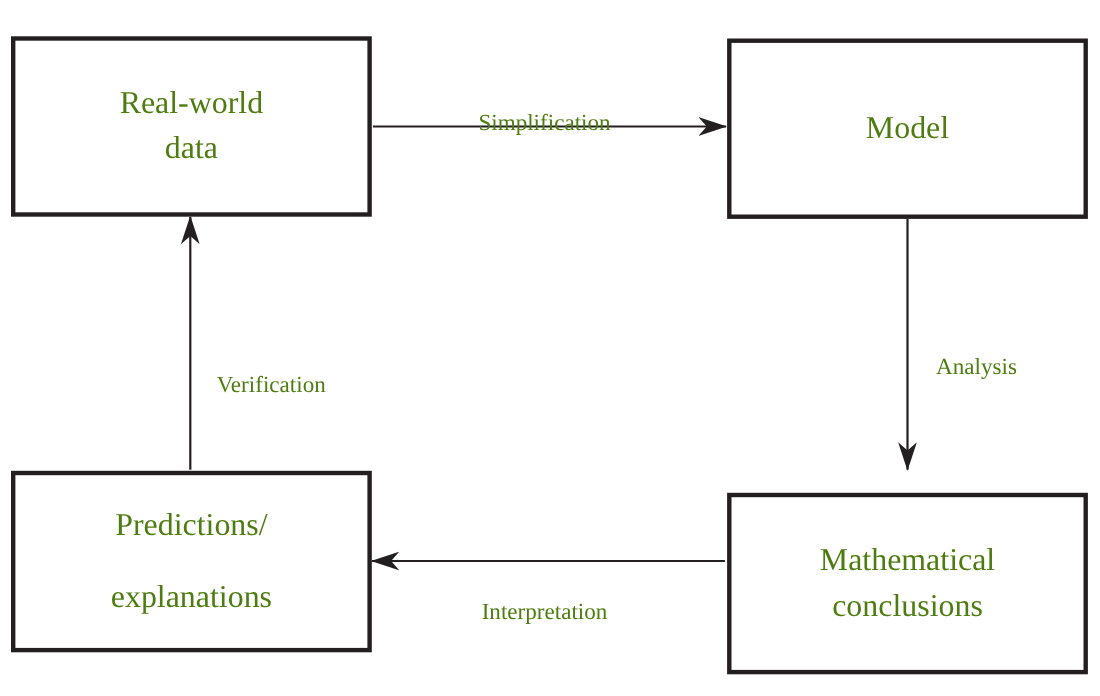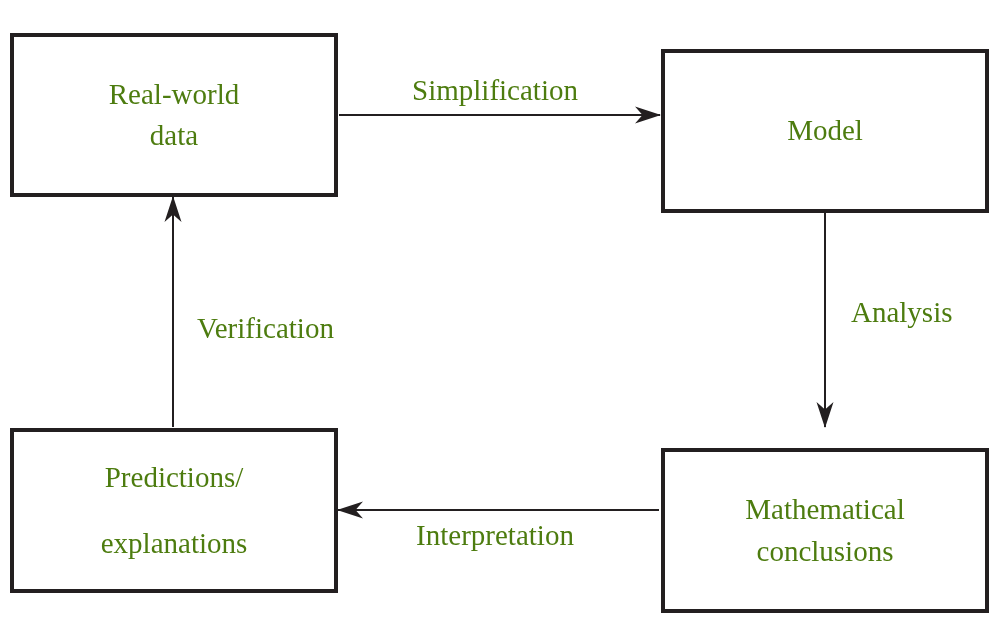--- a/index.html
+++ b/index.html
@@ -30,27 +30,28 @@
     background: #ffffff;
     display: flex;
     flex-direction: column;
     align-items: center;
     justify-content: center;
     text-align: center;
     font-size: 29px;
     line-height: 1.42;
   }
   .box-rwd   { left: 10px;  top: 33px;  width: 328px; height: 164px; }
-  .box-model { left: 661px; top: 49px;  width: 328px; height: 164px; }
+  .box-model { left: 661px; top: 35px;  width: 328px; height: 164px; }
   .box-pred  { left: 10px;  top: 428px; width: 328px; height: 165px; gap: 24px; }
   .box-math  { left: 661px; top: 428px; width: 328px; height: 165px; margin-top: 20px; }
   .arrow-label {
     position: absolute;
-    font-size: 29px;
+    font-size: 21px;
     white-space: nowrap;
+    margin-top: 25px;
   }
   .lbl-simplification { left: 345px; top: 74px;  width: 300px; text-align: center; }
   .lbl-verification   { left: 197px; top: 312px; }
   .lbl-analysis       { left: 851px; top: 296px; }
   .lbl-interpretation { left: 345px; top: 519px; width: 300px; text-align: center; }
 </style>
 </head>
 <body>
 
 <div class="canvas">

